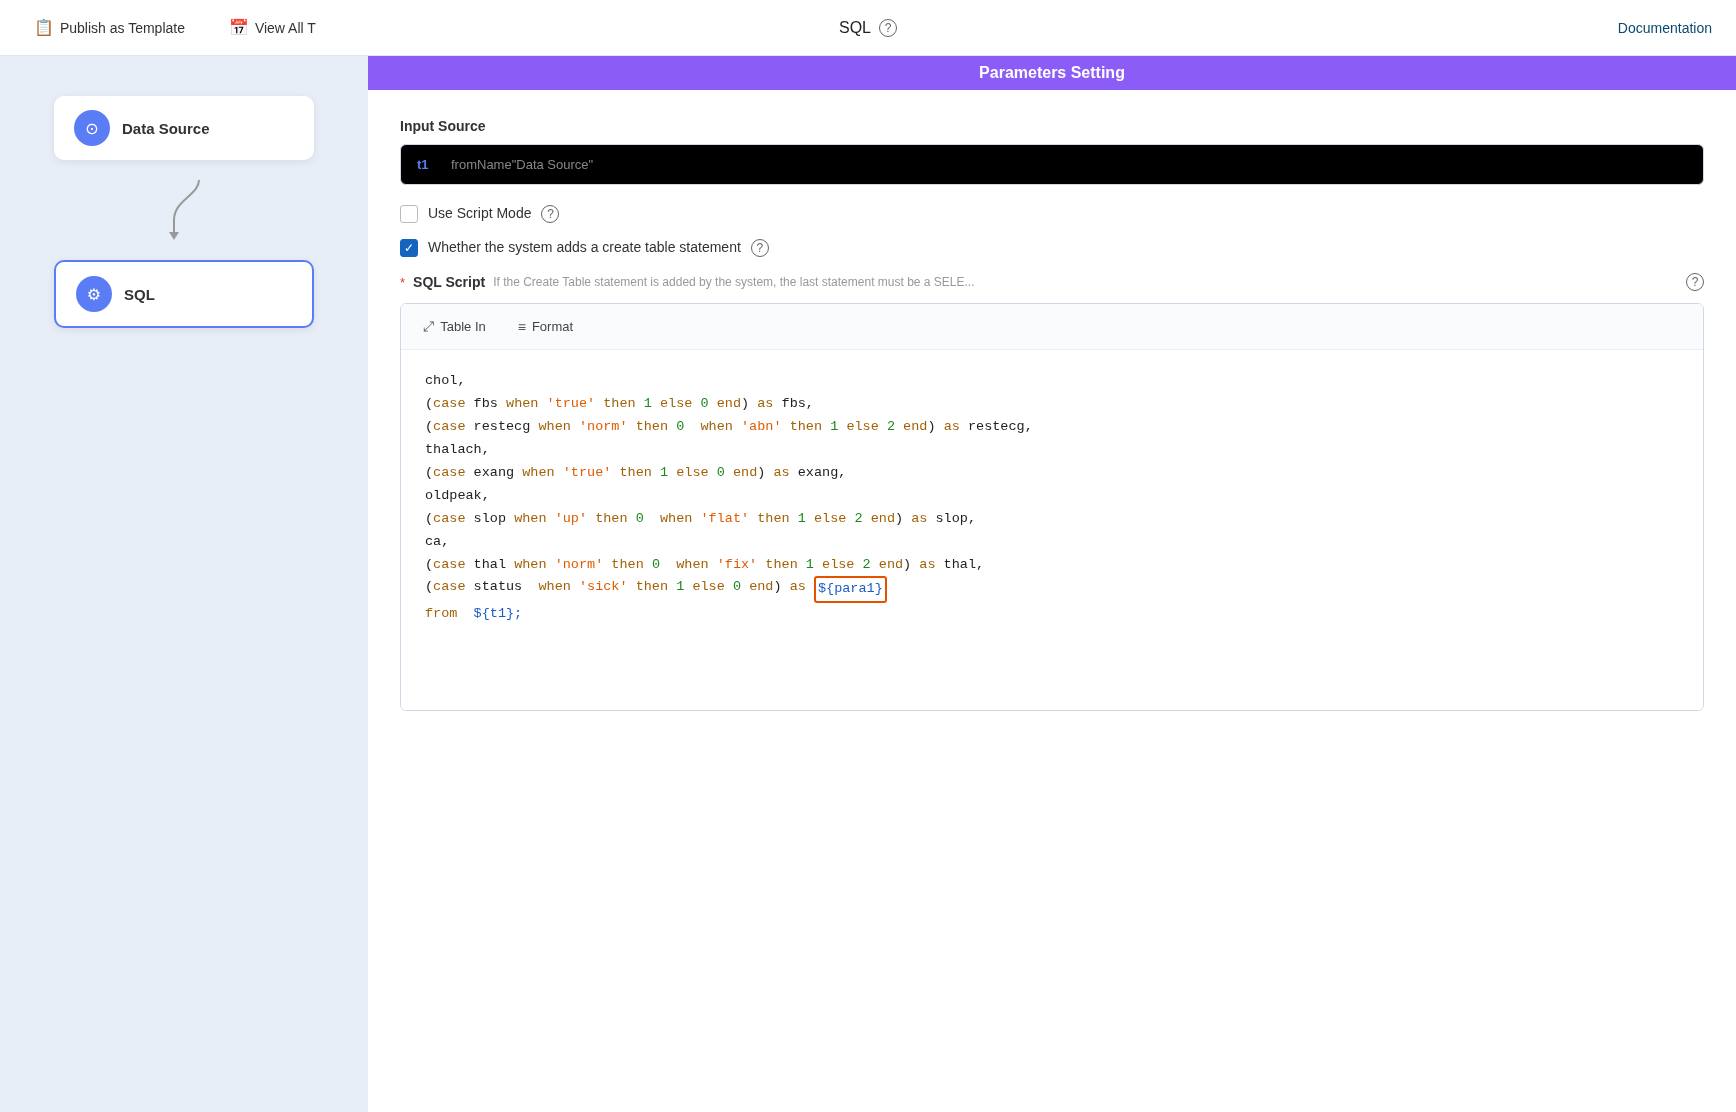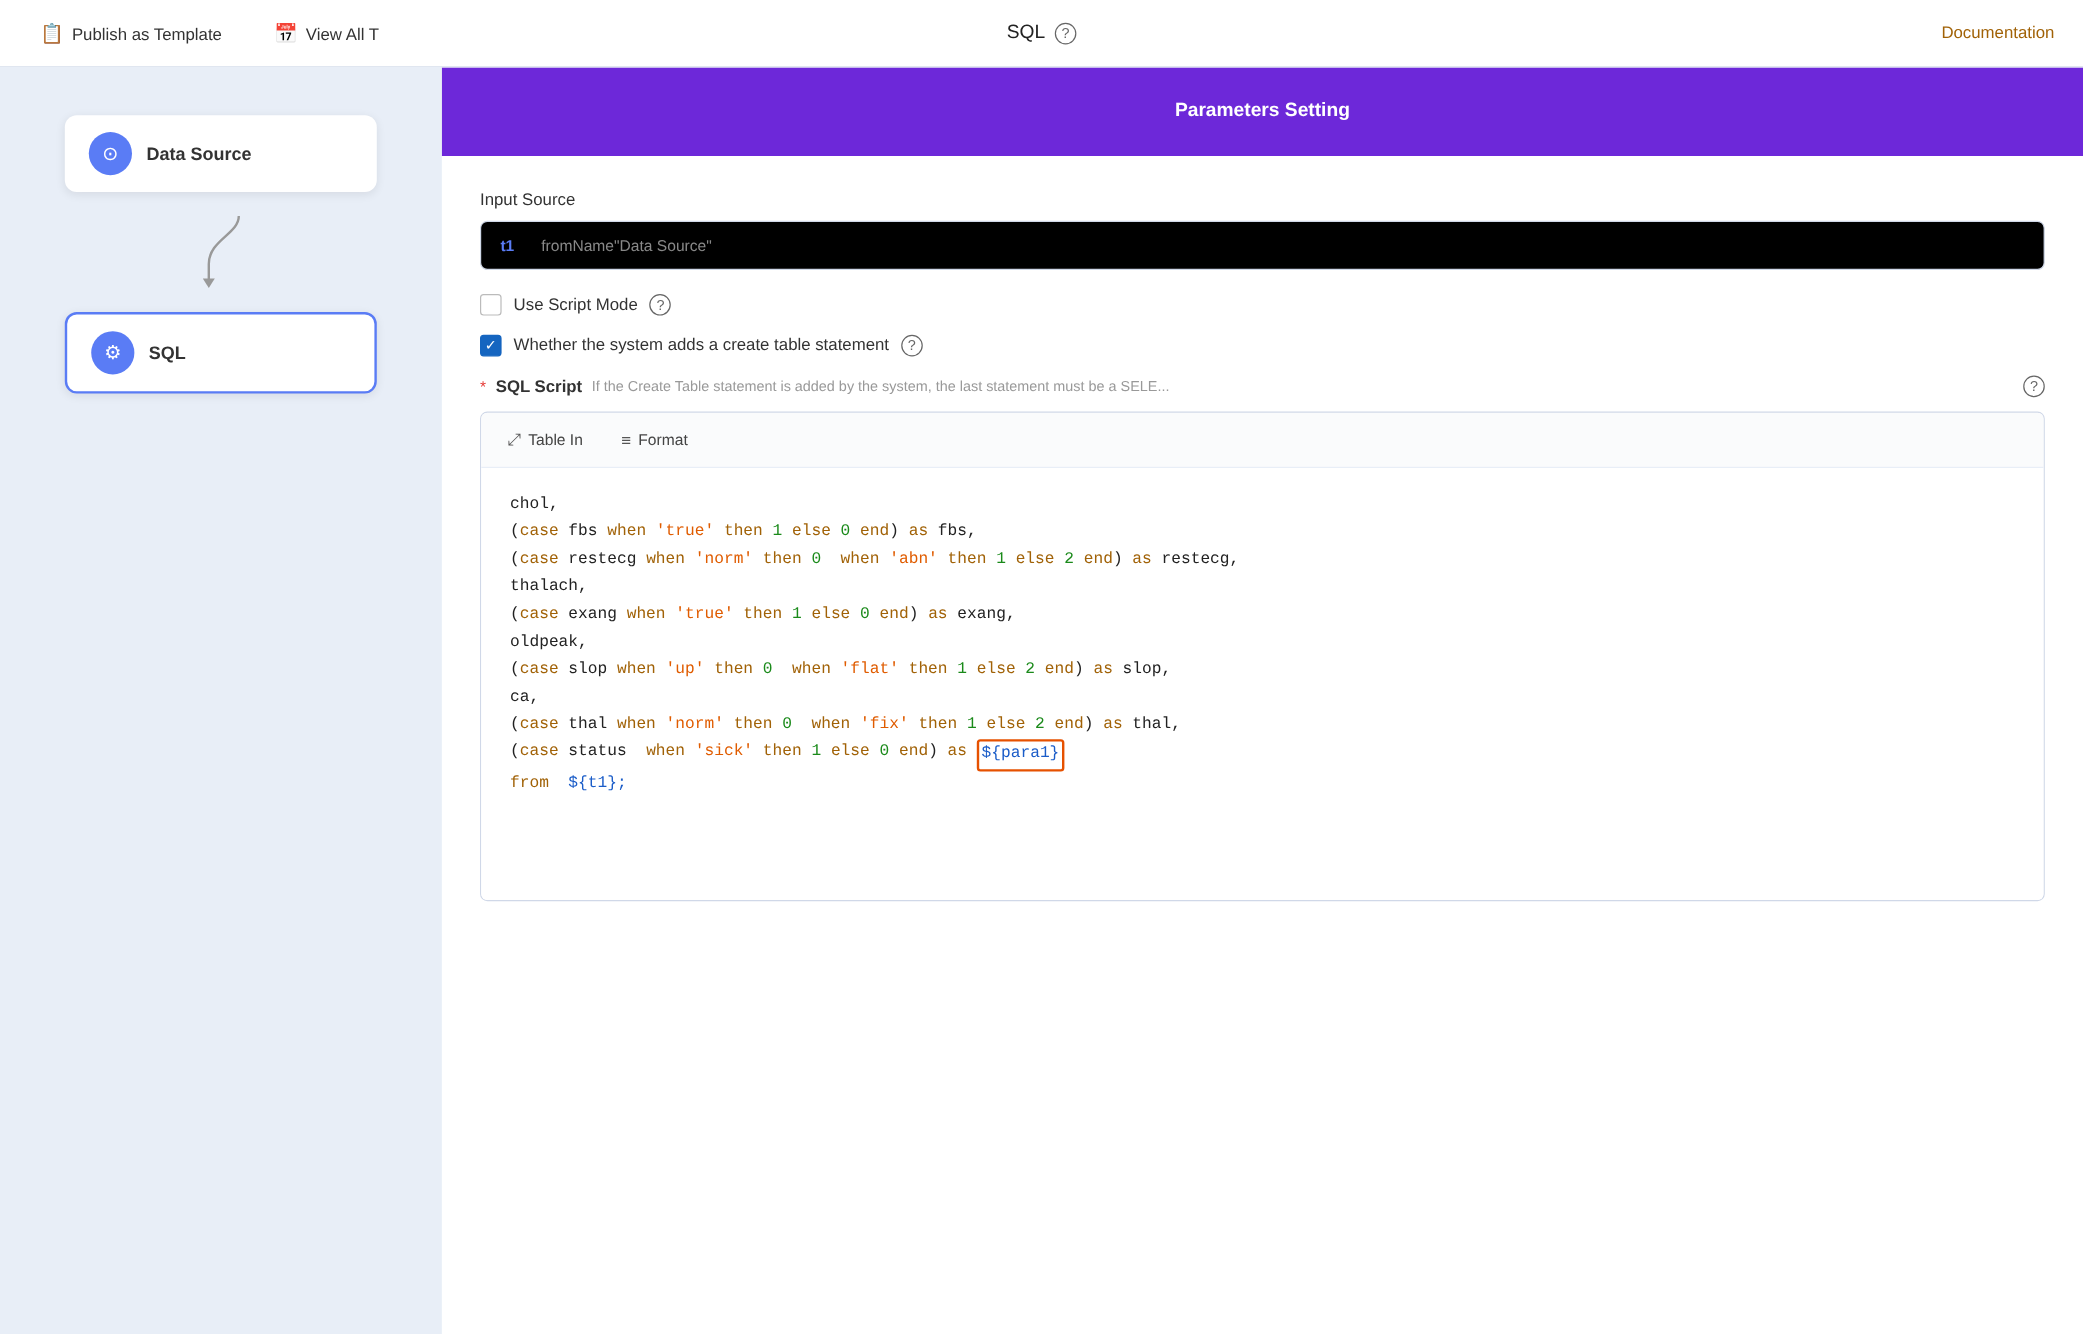--- a/index.html
+++ b/index.html
@@ -58,21 +58,21 @@
       align-items: center;
       justify-content: center;
       font-size: 12px;
       color: #666;
       cursor: pointer;
     }
     .top-bar-right {
       margin-left: auto;
     }
     .doc-link {
-      color: #a16207;
+      color: #0c4a6e;
       font-size: 14px;
       cursor: pointer;
       text-decoration: none;
     }
 
     
     .main-layout {
       display: flex;
       flex: 1;
       overflow: hidden;
@@ -142,41 +142,41 @@
     
     .right-panel {
       flex: 1;
       background: #f4f7fb;
       display: flex;
       flex-direction: column;
       overflow: hidden;
     }
 
     .panel-header {
-      background: #6d28d9;
+      background: #8b5cf6;
       color: #fff;
       text-align: center;
-      padding: 28px;
+      padding: 8px;
       font-size: 16px;
       font-weight: 600;
     }
 
     .panel-content {
       flex: 1;
       padding: 28px 32px;
       overflow-y: auto;
       background: #fff;
     }
 
     
     .section-label {
       font-size: 14px;
       color: #333;
       margin-bottom: 10px;
-      font-weight: 400;
+      font-weight: 700;
     }
 
     .input-source-box {
       border: 1px solid #d0d8e8;
       border-radius: 6px;
       padding: 12px 16px;
       display: flex;
       align-items: center;
       gap: 4px;
       background: #000000;

